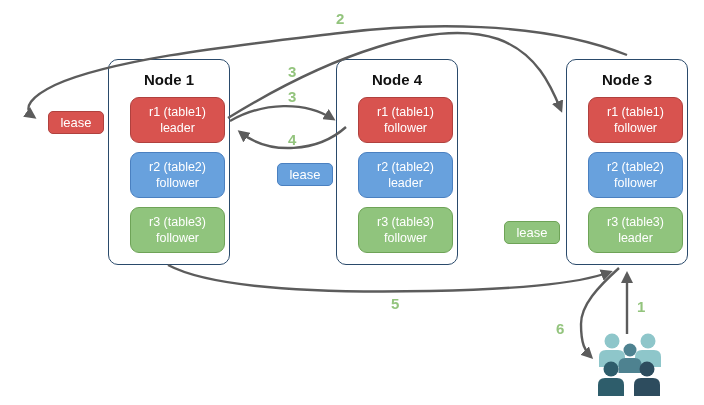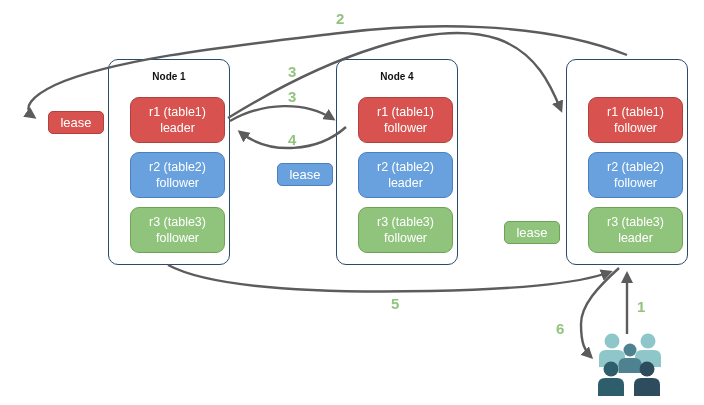--- a/index.html
+++ b/index.html
@@ -10,21 +10,21 @@
   }
   .node{
     position:absolute;top:59px;width:122px;height:206px;
     background:#ffffff;border:1.5px solid #2a4a6b;border-radius:10px;
     box-sizing:border-box;z-index:2;
   }
   #node-1{left:108px}
   #node-2{left:336px}
   #node-3{left:566px}
   .node-title{
-    text-align:center;margin-top:11px;font-weight:bold;font-size:10px;color:#111;
+    text-align:center;margin-top:11px;font-weight:bold;font-size:15px;color:#111;
   }
   .range-box{
     position:absolute;left:21px;width:95px;height:46px;border-radius:9px;
     color:#fff;font-size:12.5px;text-align:center;
     display:flex;flex-direction:column;justify-content:center;line-height:1.3;
     box-sizing:border-box;
   }
   .row-1{top:37px}.row-2{top:92px}.row-3{top:147px}
   .red{background:#d8534f;border:1.5px solid #b0413e}
   .blue{background:#68a1dd;border:1.5px solid #4a80c0}
@@ -81,20 +81,21 @@
     <div>r2 (table2)</div>
     <div>leader</div>
   </div>
   <div class="range-box green row-3">
     <div>r3 (table3)</div>
     <div>follower</div>
   </div>
 </div>
 
 <div class="node" id="node-3">
+  <div class="node-title">Node 3</div>
   <div class="range-box red row-1">
     <div>r1 (table1)</div>
     <div>follower</div>
   </div>
   <div class="range-box blue row-2">
     <div>r2 (table2)</div>
     <div>follower</div>
   </div>
   <div class="range-box green row-3">
     <div>r3 (table3)</div>

